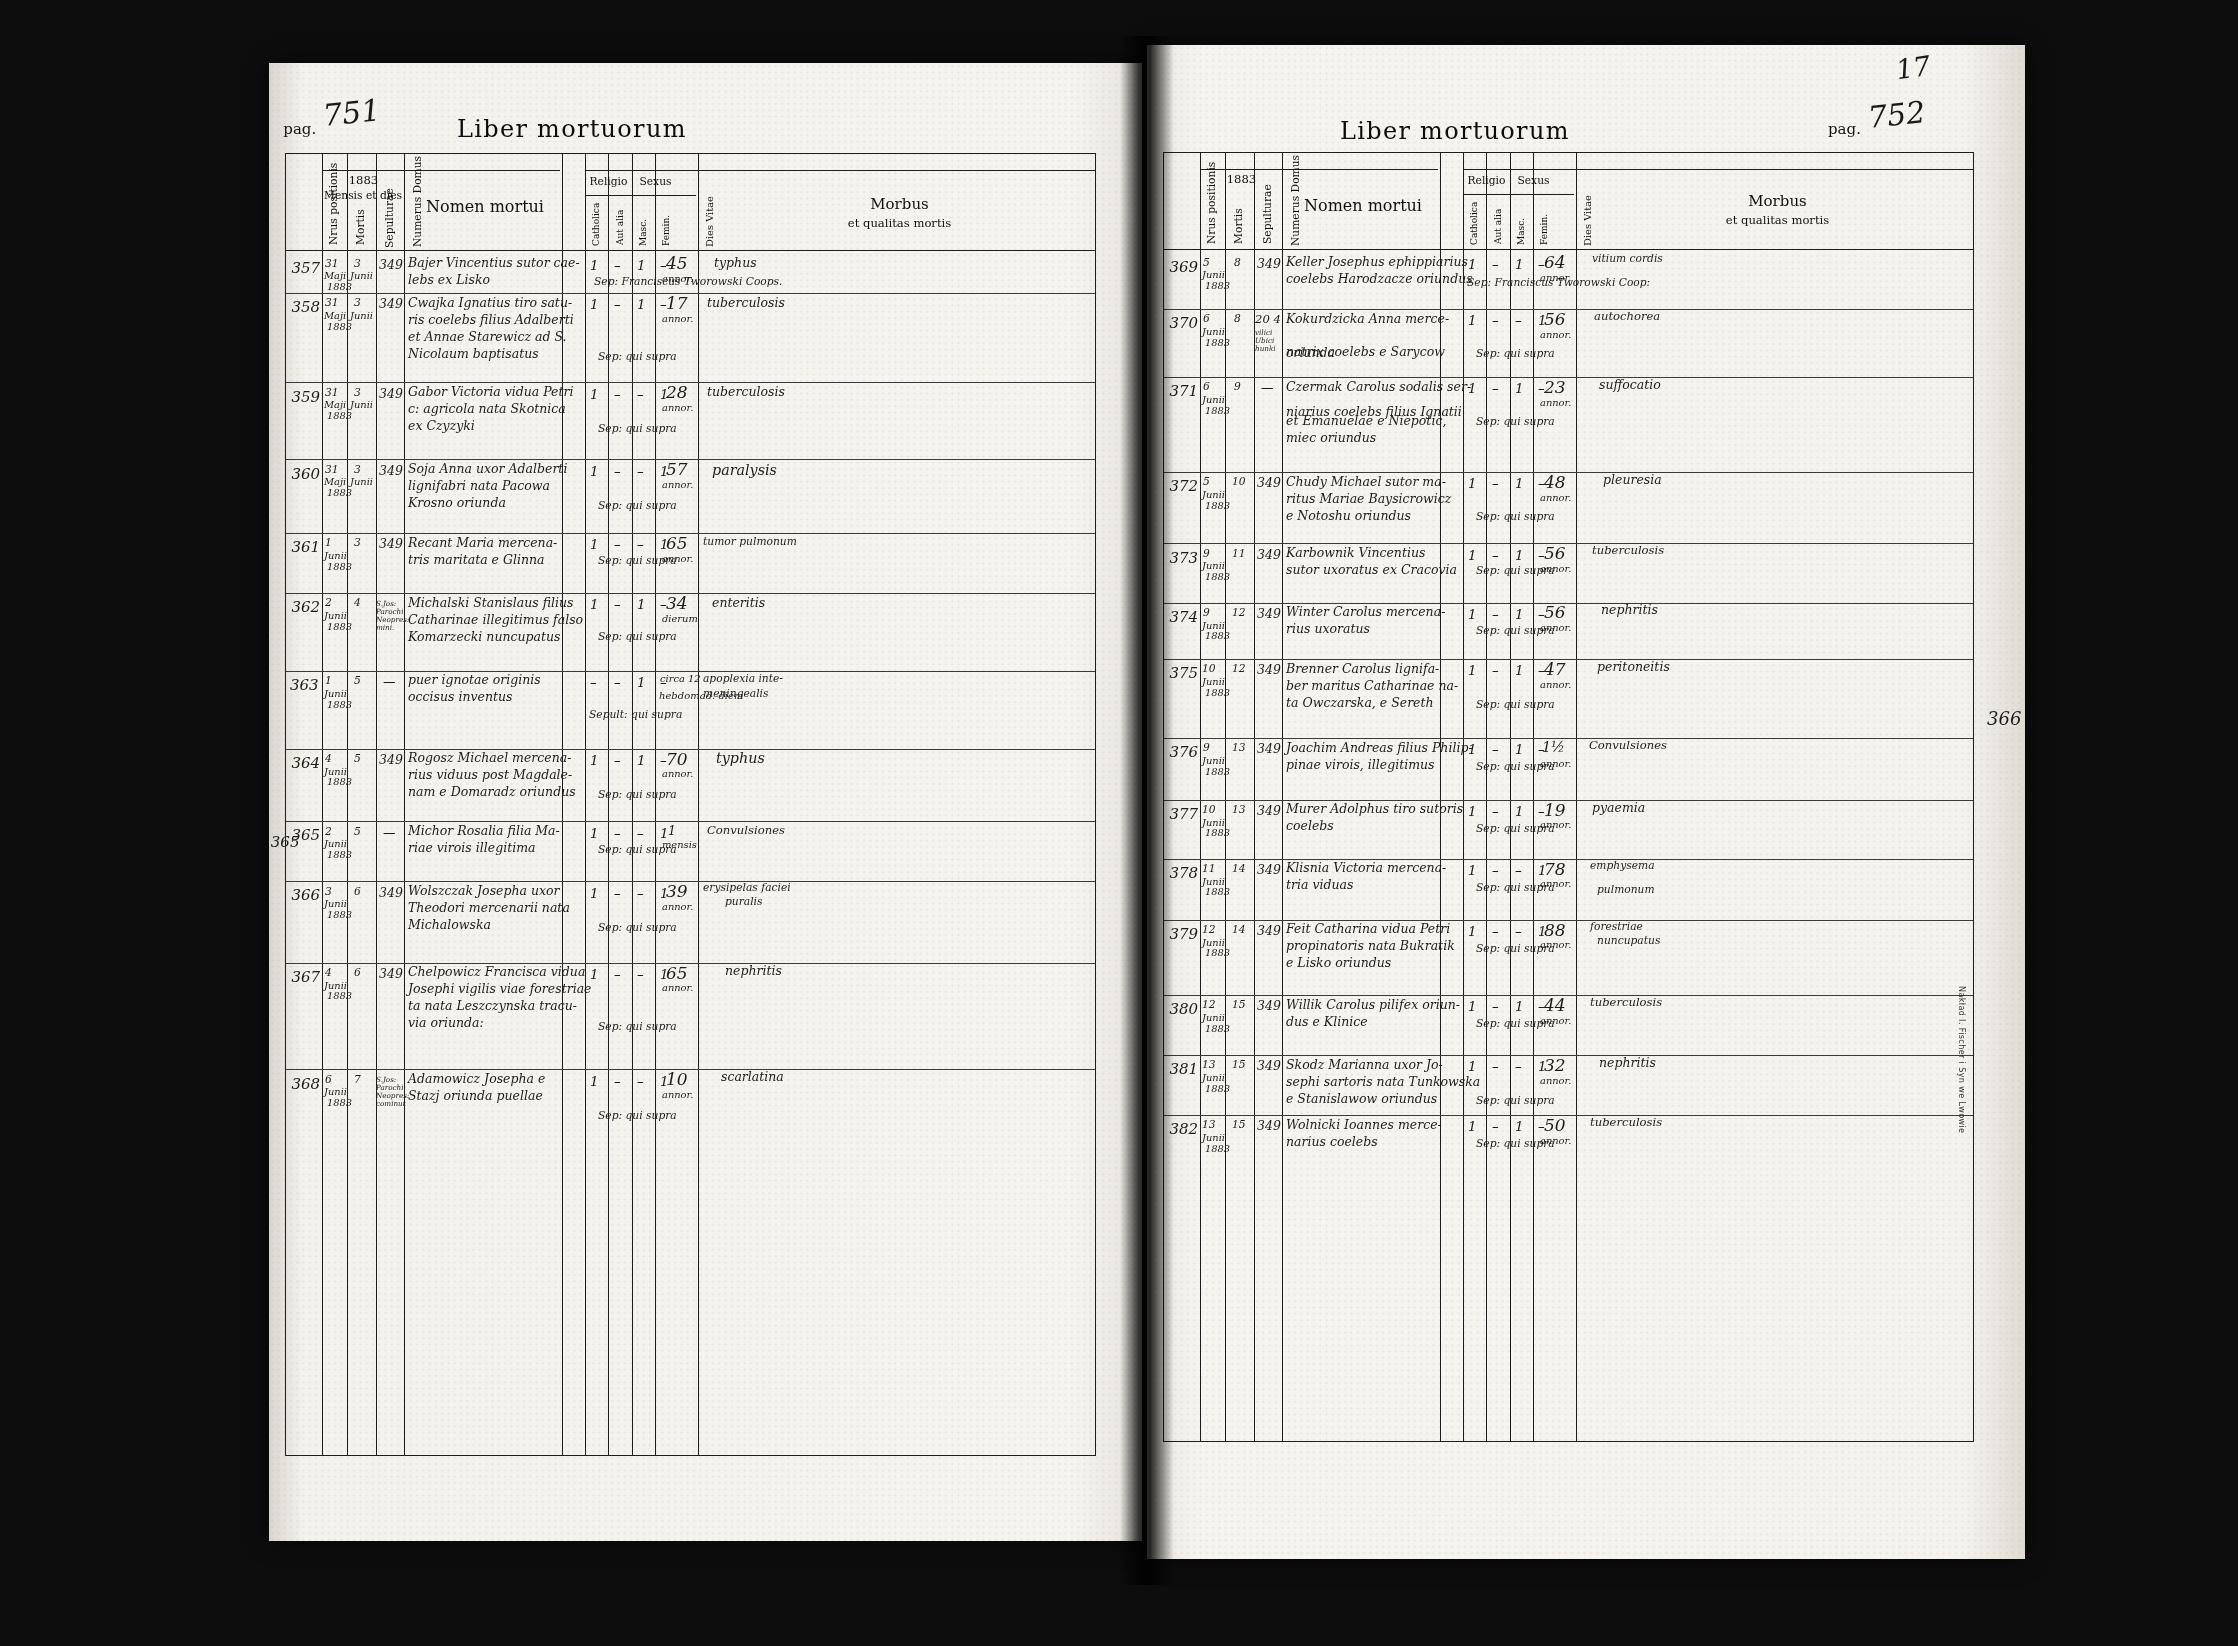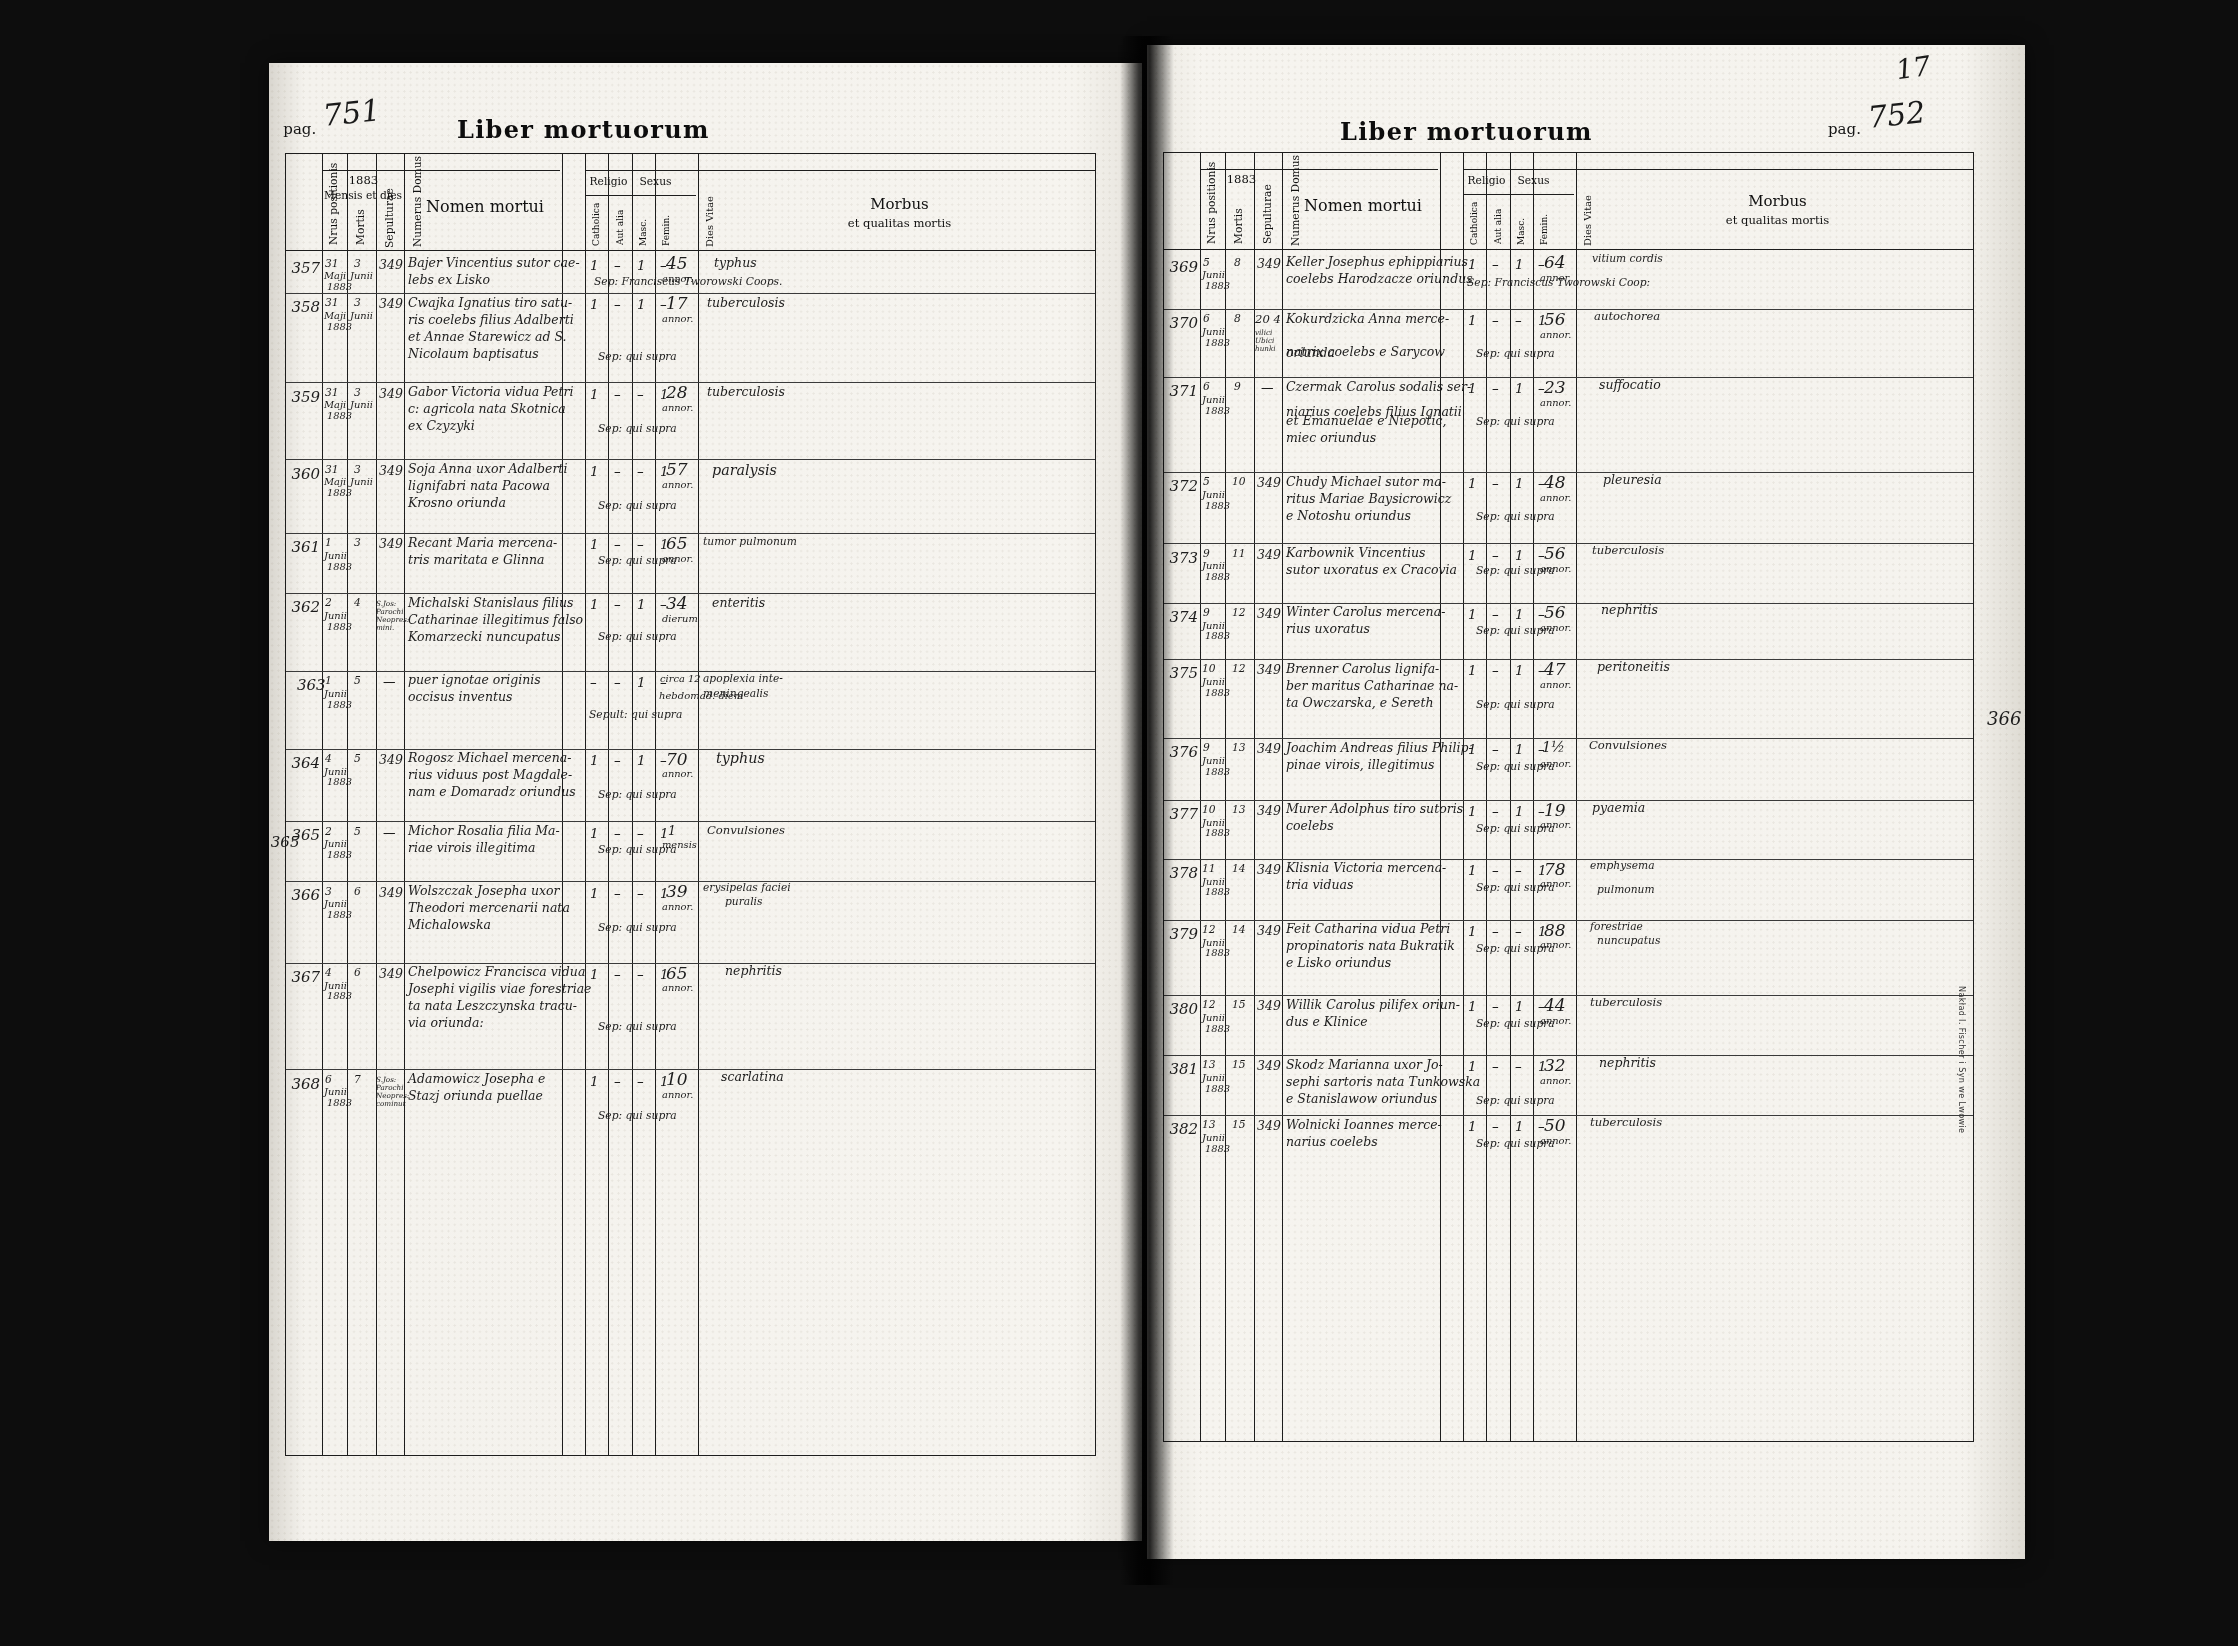--- a/index.html
+++ b/index.html
@@ -24,21 +24,21 @@
 
   
   .speckle{position:absolute;inset:0;opacity:.5;
     background-image:radial-gradient(rgba(150,140,120,.25) 0.9px,transparent 0.9px);
     background-size:6.3px 6.3px;pointer-events:none;}
 
   
   .pagtag{position:absolute;font-family:"DejaVu Serif",serif;font-size:15px;color:#151515;}
   .pagnum{position:absolute;font-family:"DejaVu Serif",serif;font-style:italic;
      font-size:30px;color:#1a1a1a;transform:rotate(-6deg);}
-  .title{position:absolute;font-family:"DejaVu Serif",serif;font-weight:bold;
+  .title{position:absolute;font-family:"DejaVu Serif",serif;font-weight:normal;
      font-size:24px;letter-spacing:1.3px;color:#0d0d0d;}
 
   
   .tbl{position:absolute;border:1.8px solid #1d1d1d;box-sizing:border-box;}
   .vline{position:absolute;top:0;bottom:0;width:0.9px;background:#1d1d1d;}
   .hline{position:absolute;left:0;right:0;height:0.9px;background:#1d1d1d;}
   .hline.soft{background:#3a3a3a;}
 
   .colhead{position:absolute;font-family:"DejaVu Serif",serif;font-size:11.6px;
      color:#101010;text-align:center;line-height:1.05;}
@@ -232,21 +232,21 @@
         <div class="cell nm" style="left:122px;top:476px;">Komarzecki nuncupatus</div>
         <div class="cell dash" style="left:304px;top:443px;">1</div>
         <div class="cell dash" style="left:328px;top:443px;">–</div>
         <div class="cell dash" style="left:351px;top:443px;">1</div>
         <div class="cell dash" style="left:374px;top:443px;">–</div>
         <div class="cell age" style="left:380px;top:440px;">34</div>
         <div class="cell small" style="left:376px;top:459px;">dierum</div>
         <div class="cell mor" style="left:426px;top:442px;">enteritis</div>
         <div class="cell sep" style="left:312px;top:477px;">Sep: qui supra</div>
 
-        <div class="cell num" style="left:11px;top:523px;">363</div>
+        <div class="cell num" style="left:4px;top:523px;">363</div>
         <div class="cell dt" style="left:39px;top:521px;">1</div>
         <div class="cell small" style="left:38px;top:534px;">Junii</div>
         <div class="cell small" style="left:41px;top:545px;">1883</div>
         <div class="cell dt" style="left:68px;top:521px;">5</div>
         <div class="cell num" style="left:97px;top:521px;font-size:12.5px;">—</div>
         <div class="cell nm" style="left:122px;top:519px;">puer ignotae originis</div>
         <div class="cell nm" style="left:122px;top:536px;">occisus inventus</div>
         <div class="cell dash" style="left:304px;top:521px;">–</div>
         <div class="cell dash" style="left:328px;top:521px;">–</div>
         <div class="cell dash" style="left:351px;top:521px;">1</div>

